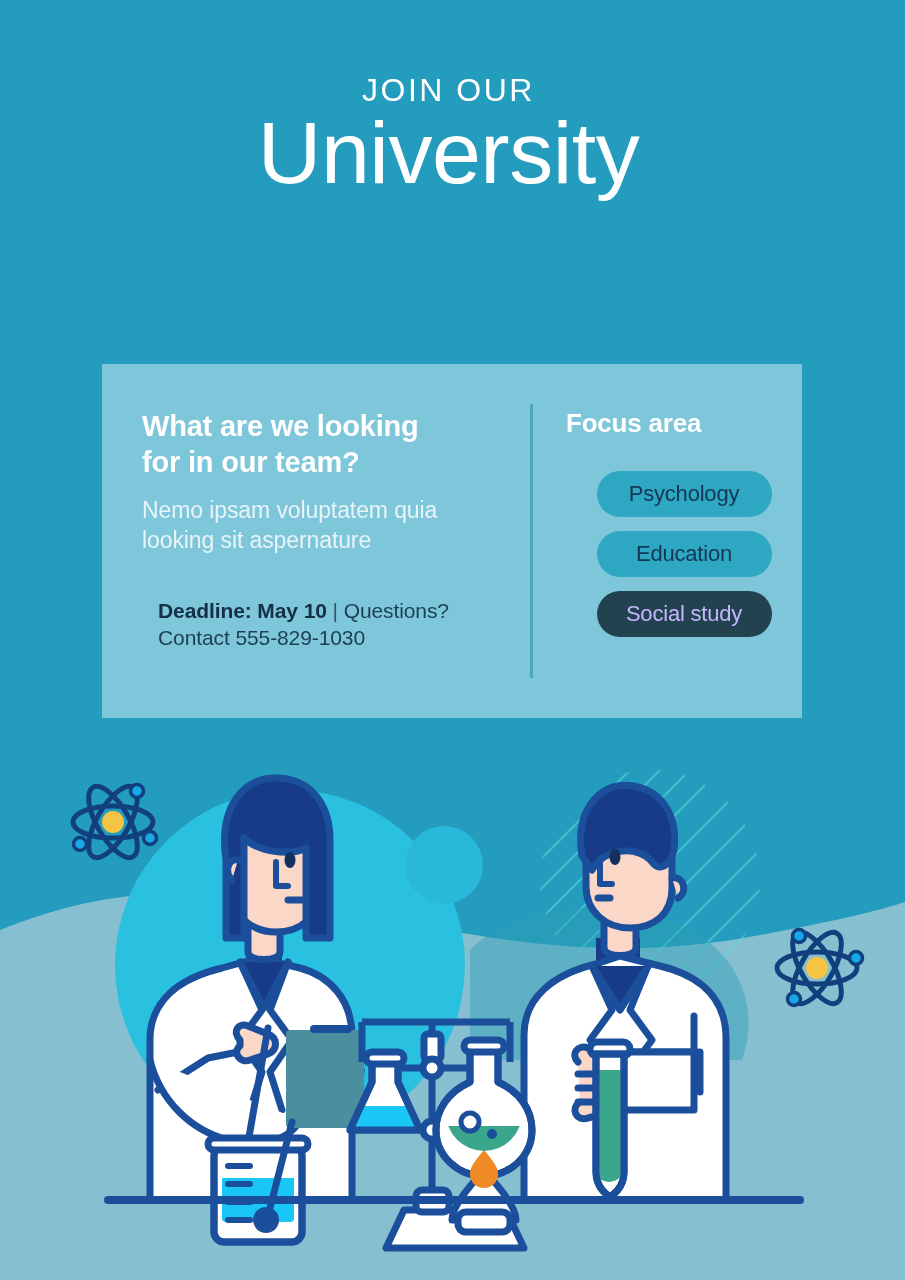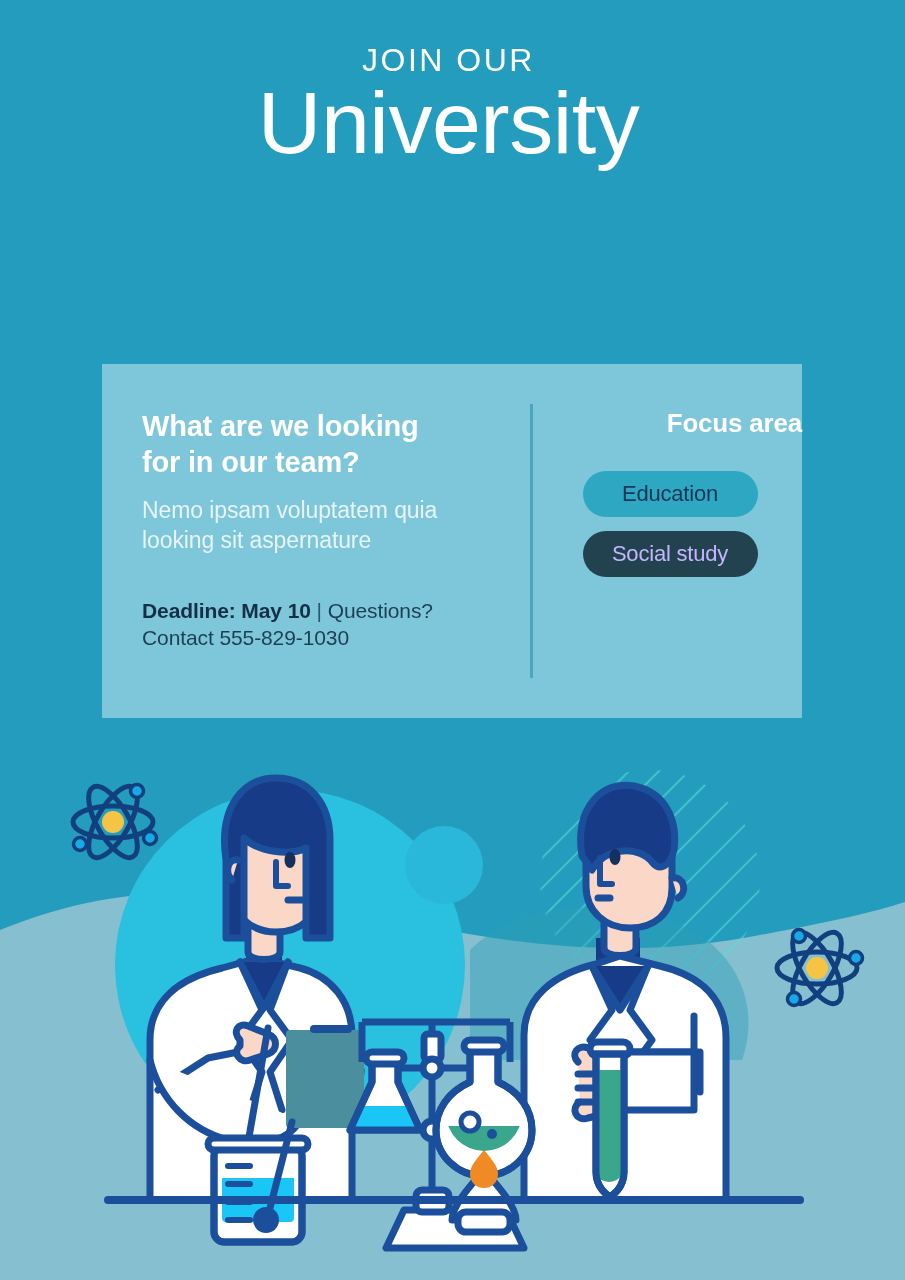--- a/index.html
+++ b/index.html
@@ -21,21 +21,21 @@
   }
 
   
   .bg-art { position:absolute; inset:0; width:905px; height:1280px; }
 
   
   .header {
     position:absolute;
     top:0; left:0; right:8px;
     text-align:center;
-    padding-top:44px;
+    padding-top:74px;
     z-index:6;
   }
   .eyebrow {
     color:#ffffff;
     font-size:32px;
     letter-spacing:2.5px;
     font-weight:400;
     line-height:1;
   }
   .title-light {
@@ -73,22 +73,23 @@
   .card-divider {
     position:absolute;
     left:428px;
     top:40px;
     width:3px;
     height:274px;
     background:#4aa5bd;
   }
   .card-right {
     flex:1;
-    padding:44px 0 0 8px;
-    text-align:right;
+    padding:44px 0 0 2px;
+    text-align:left;
+    margin-left:34px;
   }
 
   .q-head {
     color:#ffffff;
     font-size:29px;
     font-weight:700;
     line-height:1.24;
     letter-spacing:-0.2px;
   }
   .q-body {
@@ -98,20 +99,21 @@
     line-height:1.33;
     margin-top:14px;
     letter-spacing:-0.1px;
   }
   .q-foot {
     margin-top:42px;
     color:#1c3f55;
     font-size:21px;
     line-height:1.28;
     letter-spacing:-0.1px;
+    margin-left:16px;
   }
   .q-foot b { font-weight:700; color:#152f46; }
   .q-foot .sep { color:#2d5770; }
 
   .focus-title {
     color:#ffffff;
     font-size:26px;
     font-weight:700;
     letter-spacing:-0.2px;
   }
@@ -396,20 +398,21 @@
           <span>Questions?</span>
         </div>
         <div>Contact 555-829-1030</div>
       </div>
       <div class="card-divider"></div>
     </div>
 
     <div class="card-right">
       <div class="focus-title">Focus area</div>
       <div class="pills">
+        <div class="pill pill-teal">Psychology</div>
         <div class="pill pill-teal">Education</div>
         <div class="pill pill-dark">Social study</div>
       </div>
     </div>
 
   </div>
 
 </div>
 
 </body></html>

